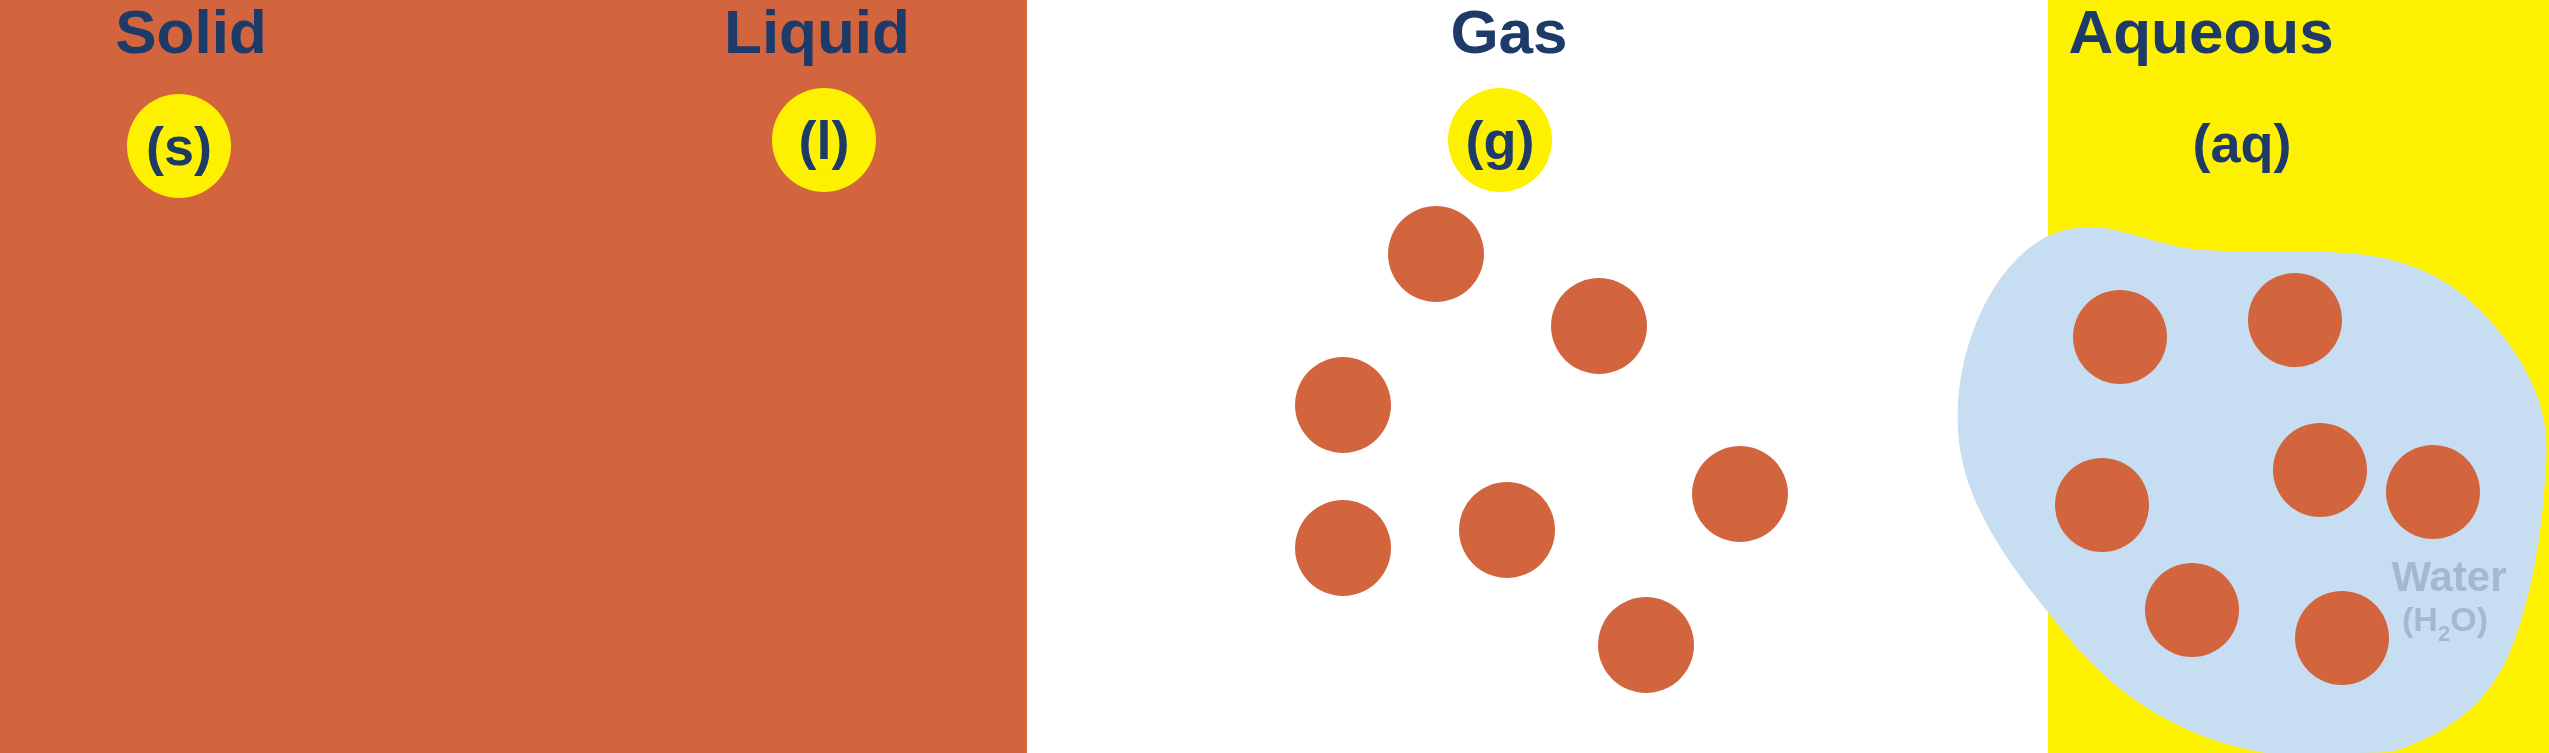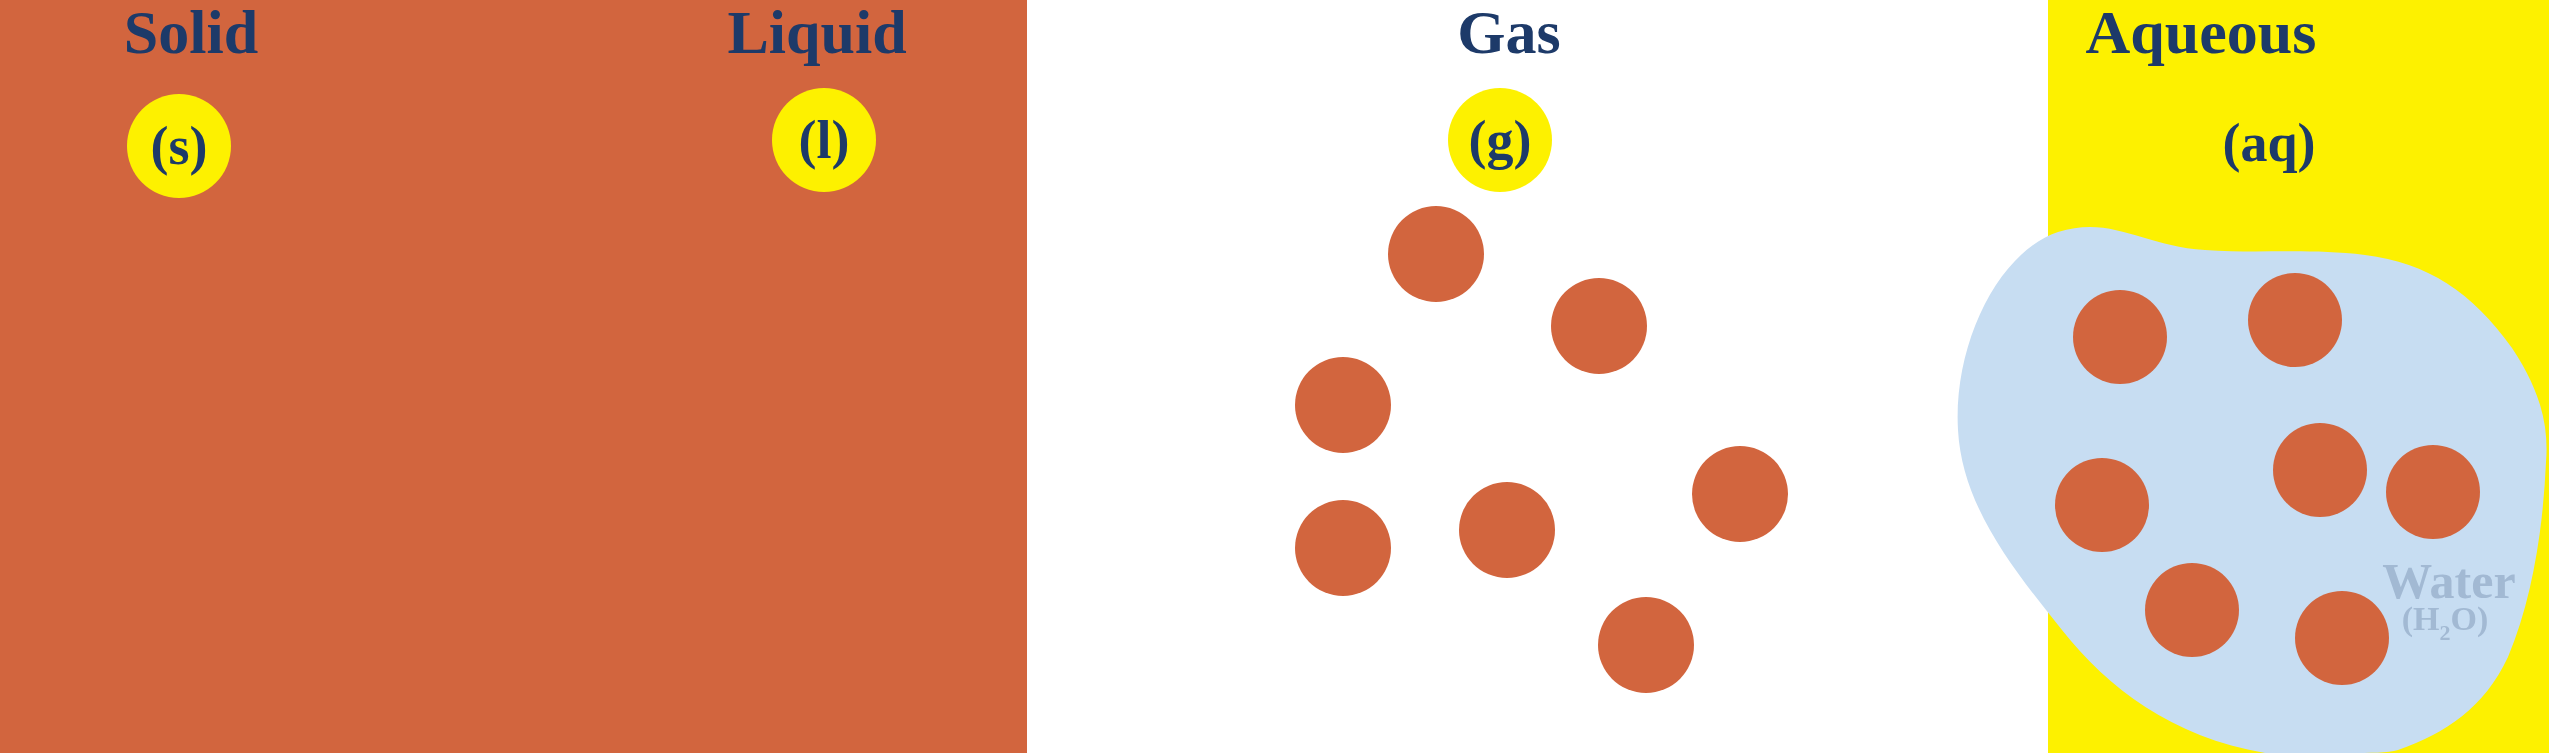--- a/index.html
+++ b/index.html
@@ -1,21 +1,21 @@
 <!DOCTYPE html>
 <html style="--orange: #d2653e; --yellow: #fdf100; --navy: #1d3a69; --water-blue: #c7ddf2; --water-text: #a2b9d3;"><head>
 <meta charset="utf-8">
 <style>
   html,body{margin:0;padding:0;background:#ffffff;}
   .stage{
     position:relative;
     width:2549px;height:753px;
     overflow:hidden;
     background:#ffffff;
-    font-family:Liberation Serif, serif;
+    font-family:Liberation Sans, sans-serif;
   }
   .panel{position:absolute;top:0;height:753px;}
   .panel.orange{left:0;width:1027px;background:var(--orange);}
   .panel.yellow{left:2048px;width:501px;background:var(--yellow);}
   .layer-svg{position:absolute;left:0;top:0;width:2549px;height:753px;}
   .blob{fill:var(--water-blue);}
   .particle{fill:var(--orange);}
   .hdr{
     position:absolute;top:-2px;
     transform:translateX(-50%);
@@ -25,30 +25,30 @@
   .badge{
     position:absolute;width:104px;height:104px;border-radius:50%;
     background:var(--yellow);
     display:flex;align-items:center;justify-content:center;
   }
   .sym{
     font-size:54px;font-weight:bold;color:var(--navy);
     line-height:1;white-space:nowrap;
   }
   .sym.free{
-    position:absolute;transform:translate(-50%,-50%);margin-left:27px;
+    position:absolute;transform:translate(-50%,-50%);
   }
   .badge-s{left:127px;top:94px;}
   .badge-l{left:772px;top:88px;}
   .badge-g{left:1448px;top:88px;}
   .watertxt{
     position:absolute;transform:translateX(-50%);
     color:var(--water-text);font-weight:bold;line-height:1;white-space:nowrap;
   }
-  .water-line1{font-size:50px;text-align:center;}
+  .water-line1{font-size:42px;text-align:center;}
   .water-line2{font-size:34px;}
   .water-sub{display:inline-block;font-size:22px;transform:translateY(10px);}
 </style>
 </head>
 <body>
 
 <div class="stage">
 
   <div class="panel orange"></div>
   <div class="panel yellow"></div>

